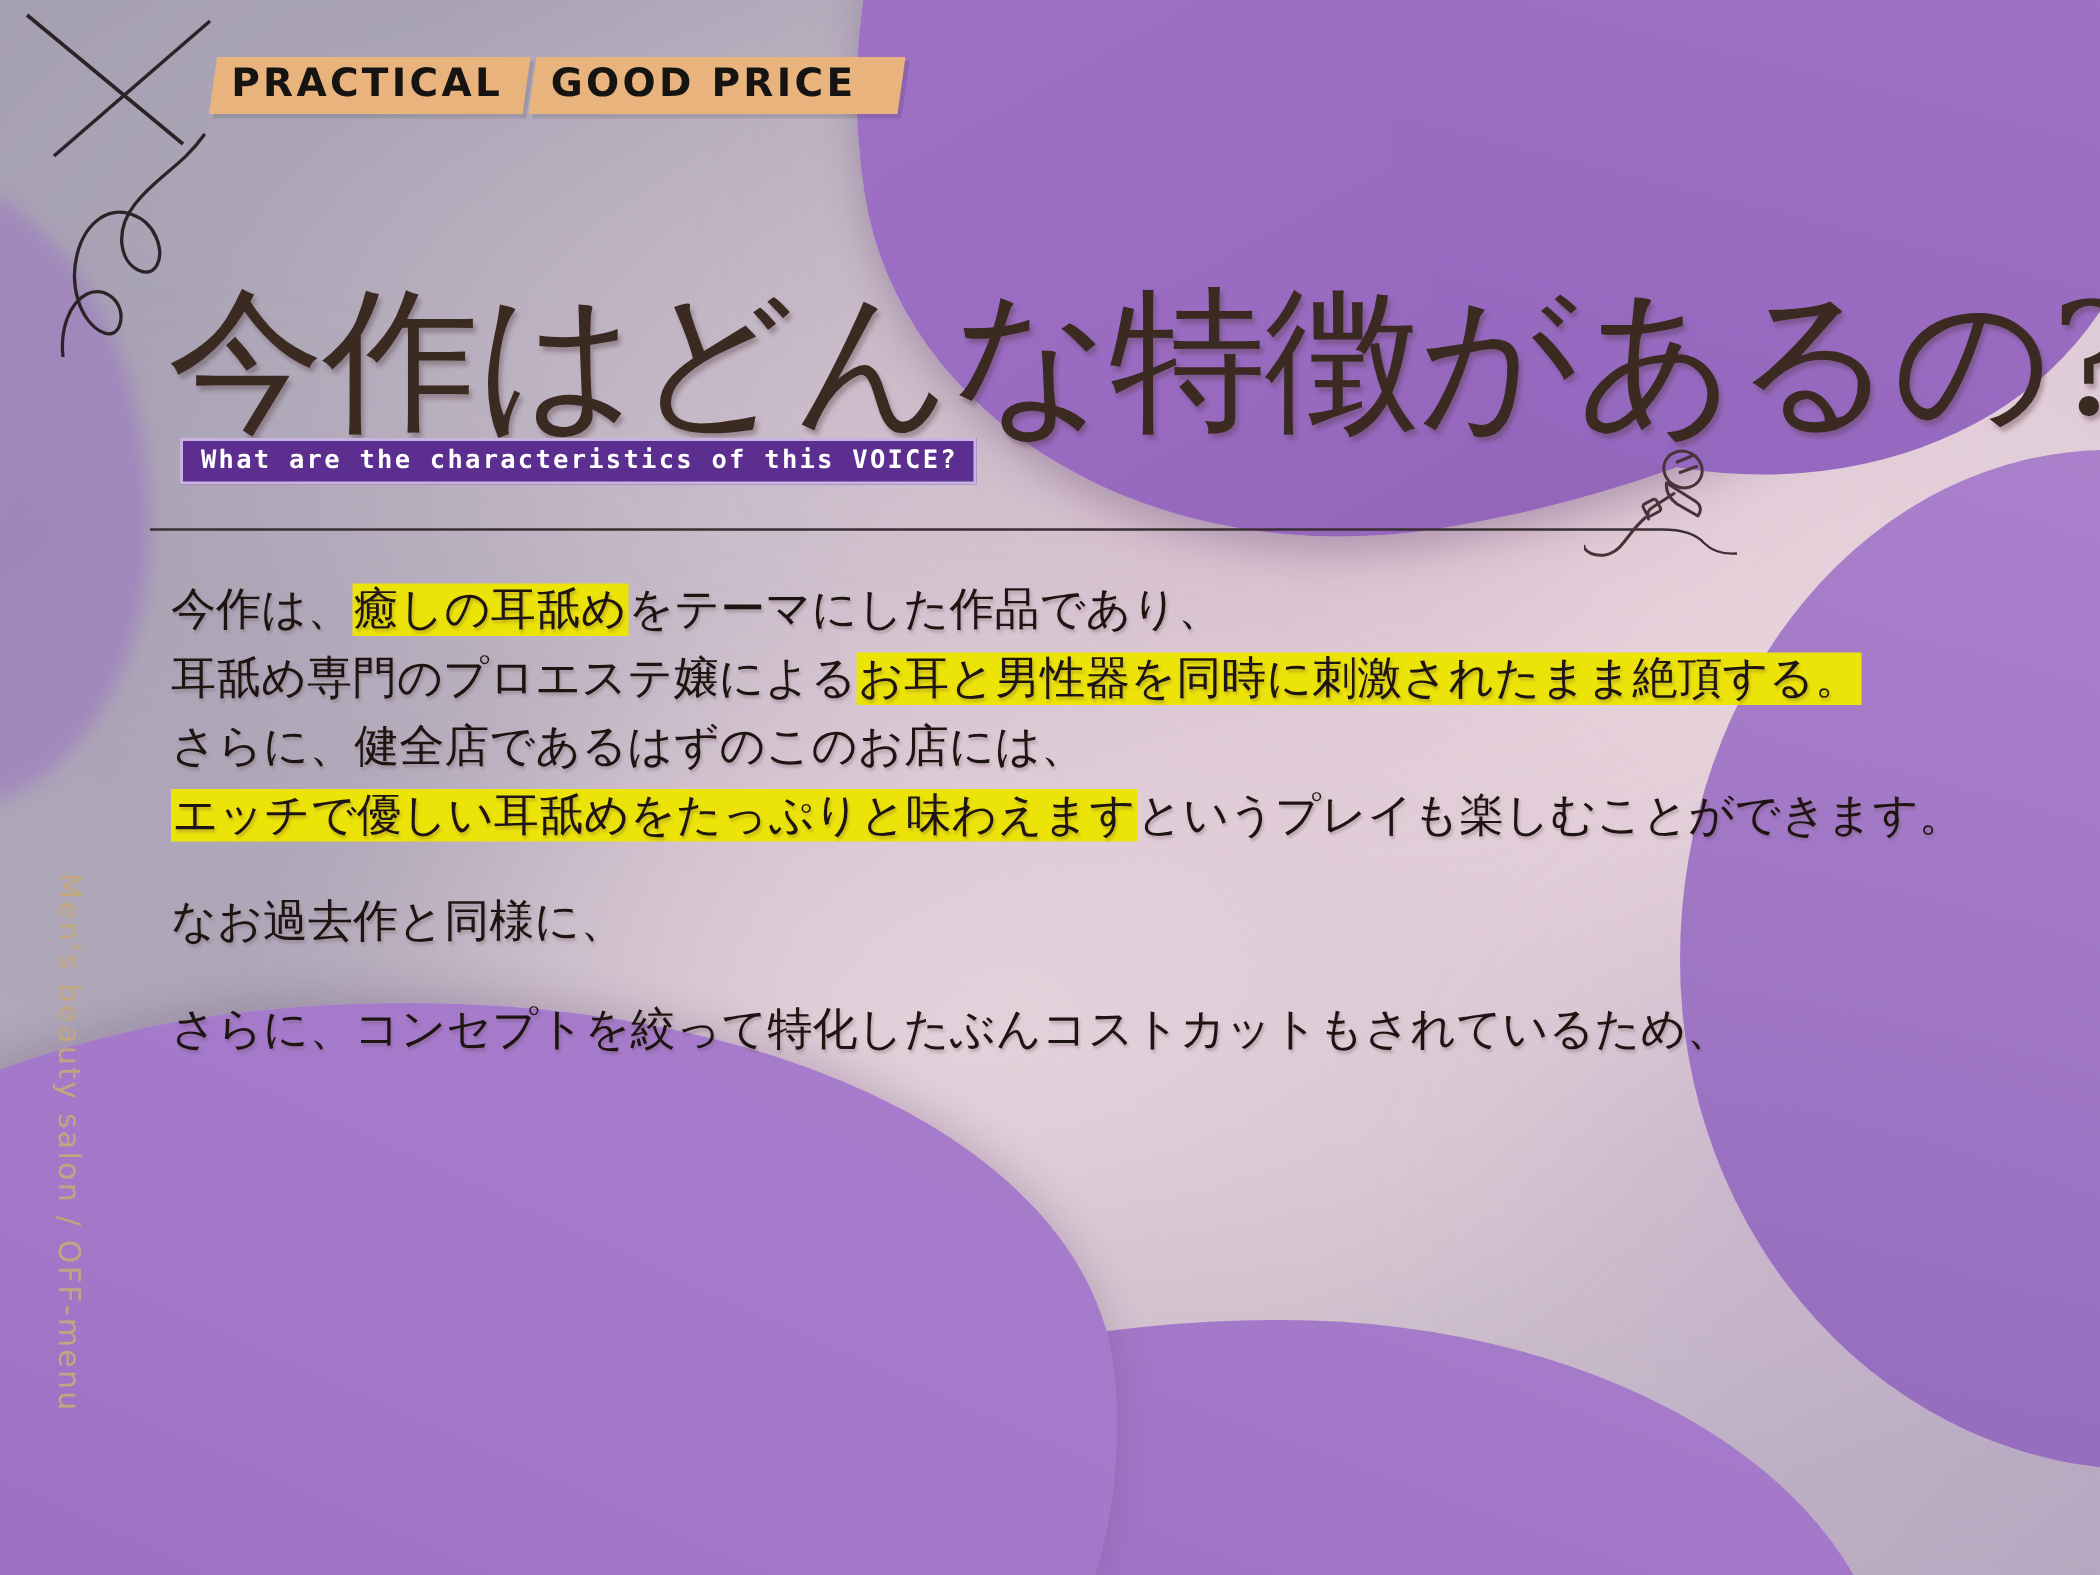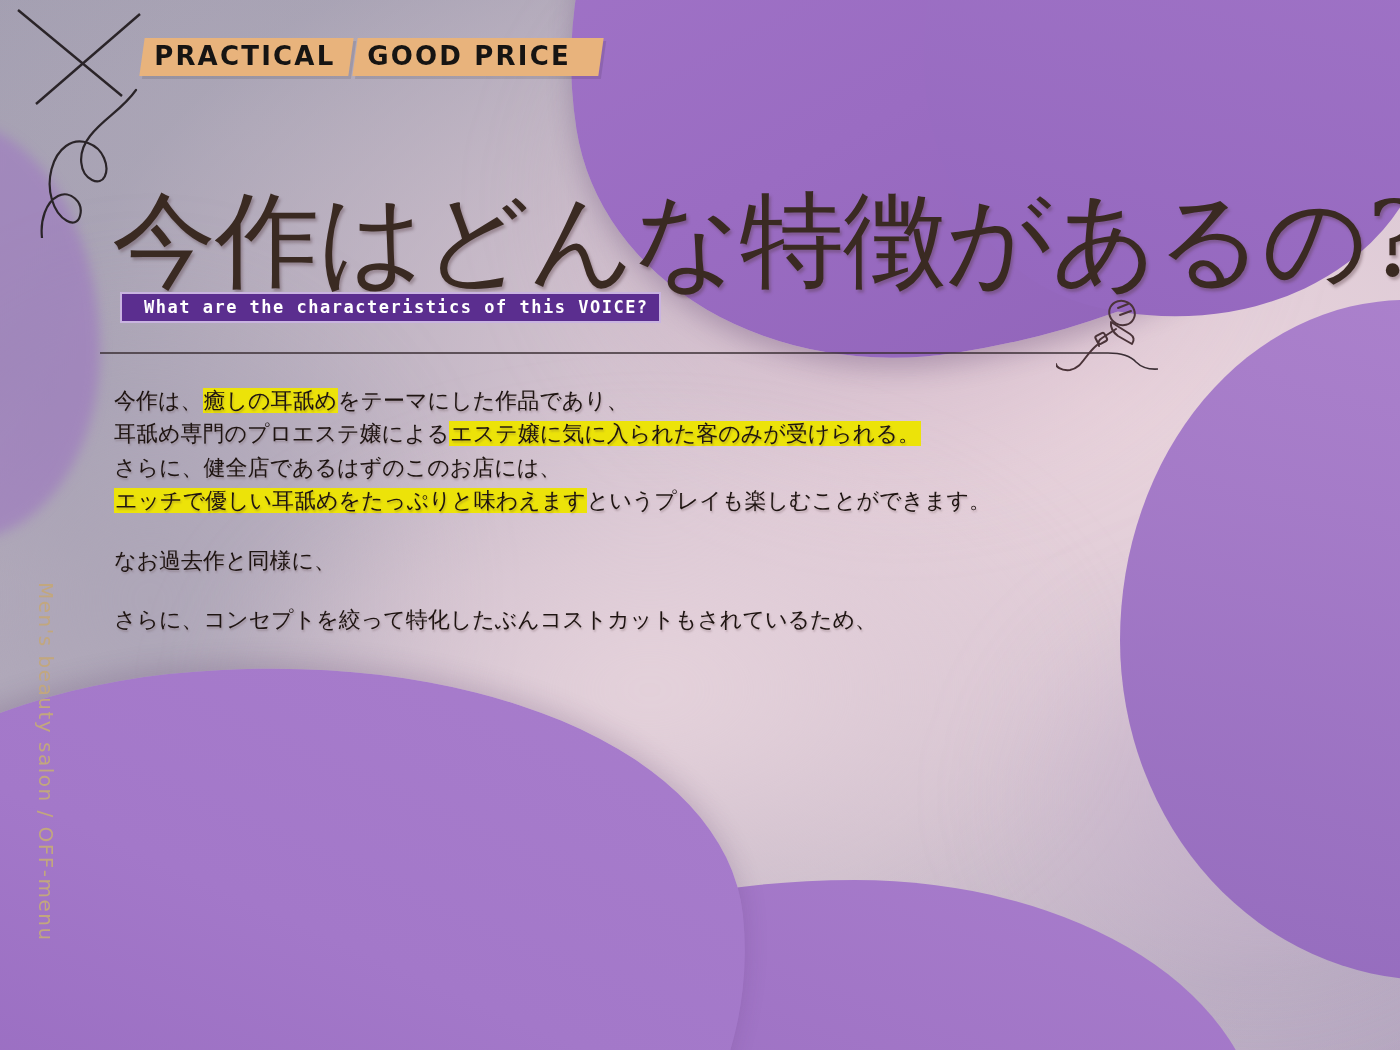--- a/index.html
+++ b/index.html
@@ -106,33 +106,33 @@
     text-shadow:2px 3px 3px rgba(80,55,60,.35);
     letter-spacing:-1px;
   }
   .subtitle{
     position:absolute;left:120px;top:292px;
     background:#5b2e8f;
     border:2px solid #c9b4e0;
     color:#ffffff;
     font-family:"DejaVu Sans Mono","Liberation Mono",monospace;
     font-size:17px;font-weight:bold;letter-spacing:1.5px;
-    padding:3px 10px 4px 22px;
+    padding:3px 10px 4px 12px;
     text-align:center;
   }
   .rule{position:absolute;left:100px;top:344px;width:1060px;height:26px;}
 
   .mic{position:absolute;left:1056px;top:296px;width:120px;height:86px;}
 
   
   .body-copy{
     position:absolute;left:114px;top:384px;width:1270px;
     color:#1e1411;
     font-family:"DejaVu Serif",serif;
-    font-size:22px;line-height:1.52;
+    font-size:30px;line-height:1.52;
     text-shadow:1px 2px 2px rgba(90,65,70,.28);
   }
   .body-copy p{margin:0 0 26px 0;}
   .body-copy p:last-child{margin-bottom:0;}
   .ln{display:block;white-space:nowrap;}
   mark{background:#ece309;color:#1e1411;padding:0 1px;}
 
   
   .vlabel{
     position:absolute;left:-84px;top:700px;
@@ -198,21 +198,21 @@
       <rect x="40" y="38" width="10" height="9" rx="2" transform="rotate(-28 45 42)"></rect>
       <path d="M41 49 C28 60, 26 72, 14 74 C4 75, 0 70, 0 68"></path>
       <path d="M62 12 L72 8"></path>
       <path d="M64 19 L75 15"></path>
     </g>
   </svg>
 
   <div class="body-copy" id="body-copy">
       <p>
         <span class="ln"><span>今作は、</span><mark>癒しの耳舐め</mark><span>をテーマにした作品であり、</span></span>
-        <span class="ln"><span>耳舐め専門のプロエステ嬢による</span><mark>エステ嬢に気に入られた客のみが受けられる。</mark></span>
+        <span class="ln"><span>耳舐め専門のプロエステ嬢による</span><mark>お耳と男性器を同時に刺激されたまま絶頂する。</mark></span>
         <span class="ln"><span>さらに、健全店であるはずのこのお店には、</span></span>
         <span class="ln"><mark>エッチで優しい耳舐めをたっぷりと味わえます</mark><span>というプレイも楽しむことができます。</span></span>
       </p>
       <p>
         <span class="ln"><span>なお過去作と同様に、</span></span>
       </p>
       <p>
         <span class="ln"><span>さらに、コンセプトを絞って特化したぶんコストカットもされているため、</span></span>
       </p>
     </div>

